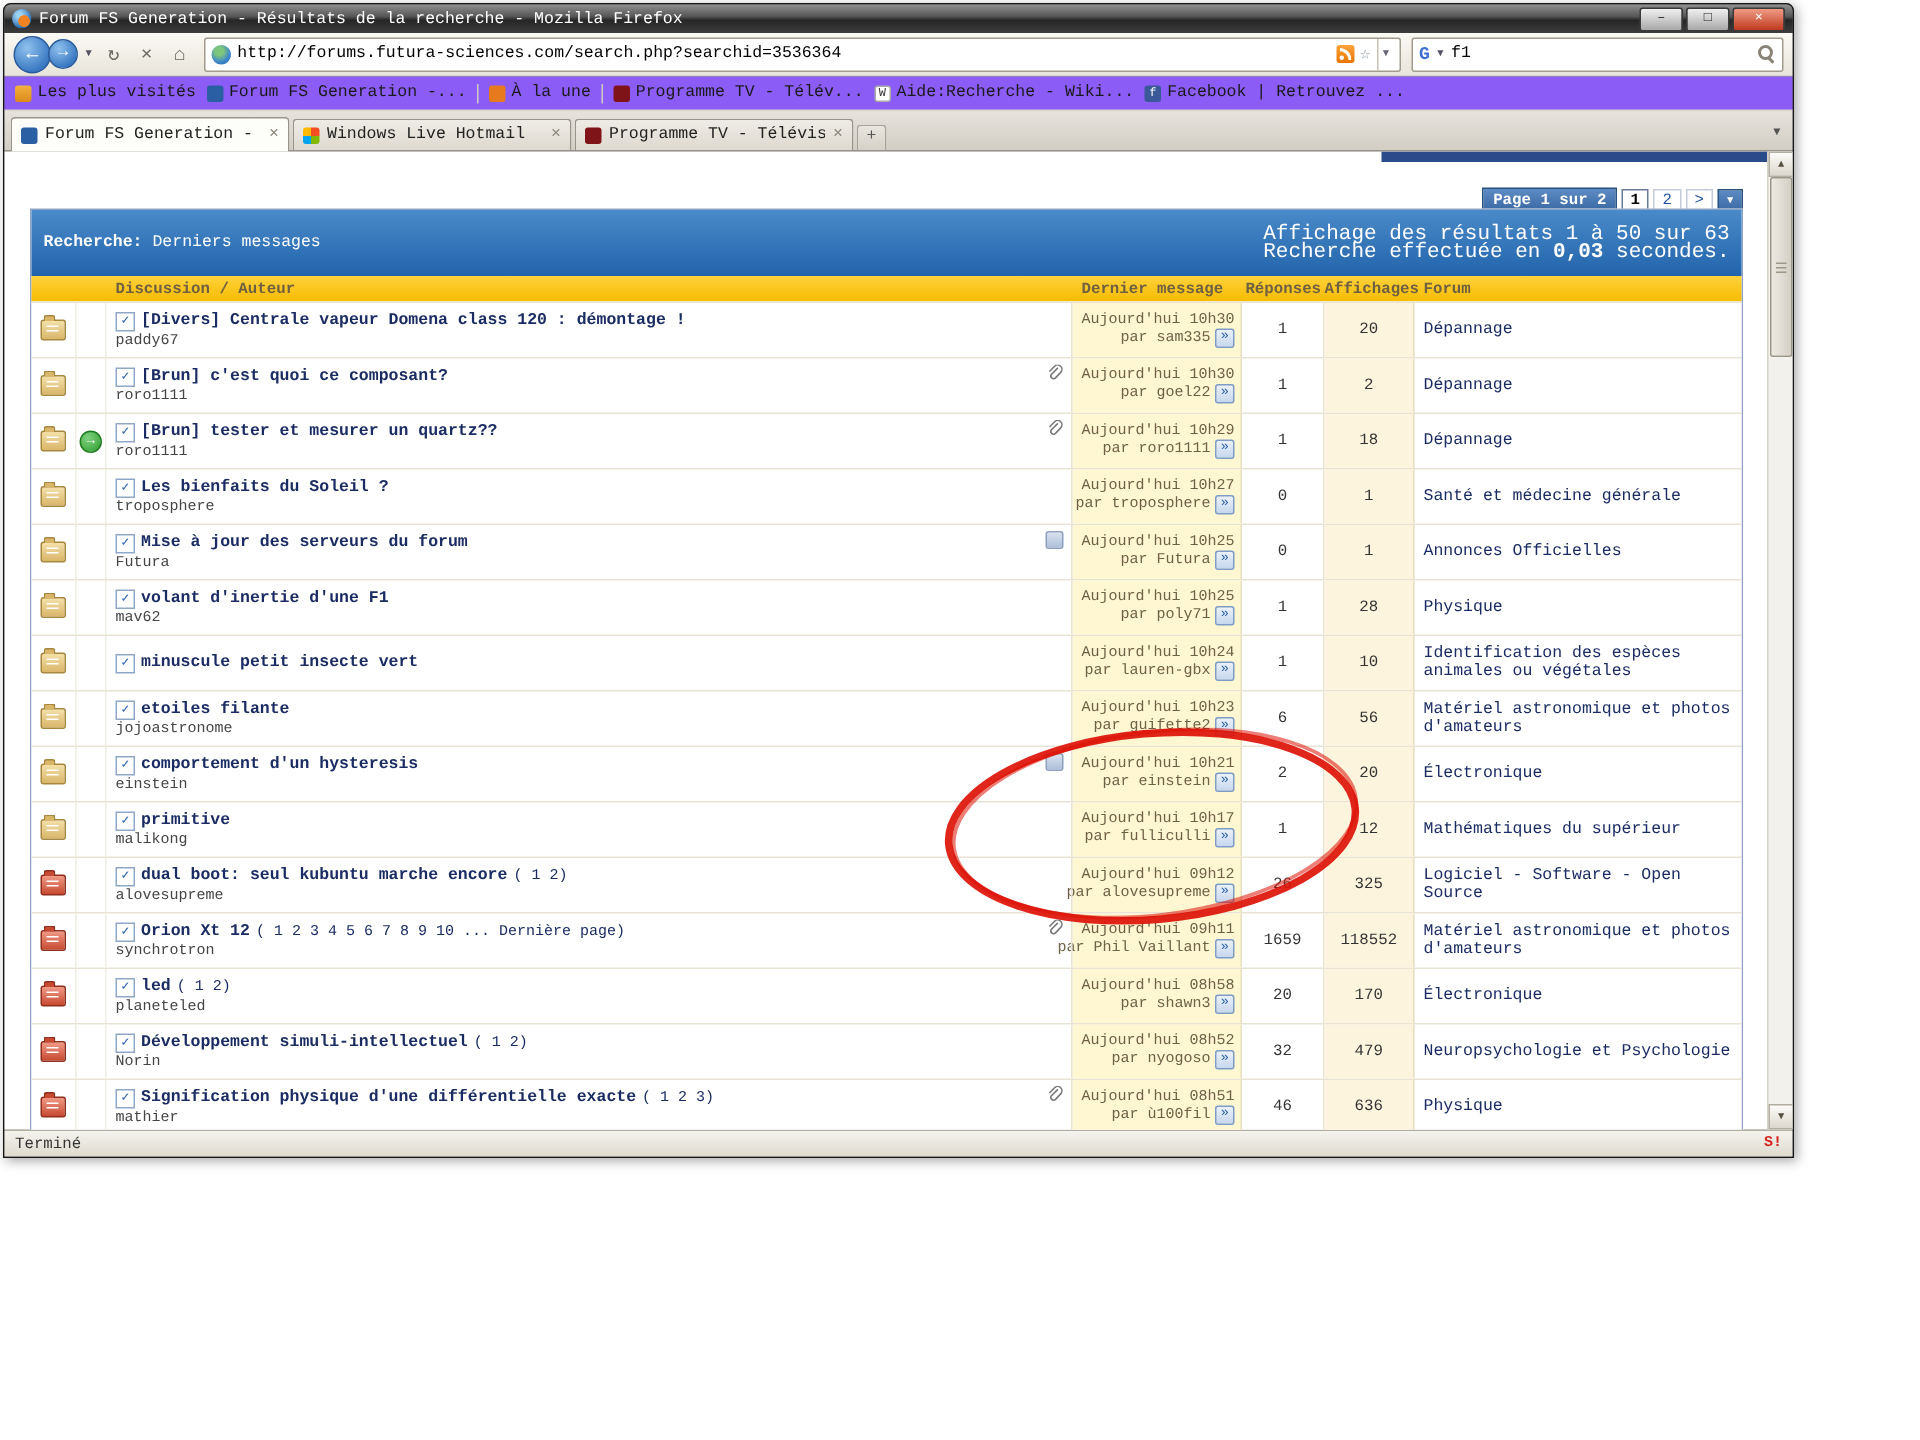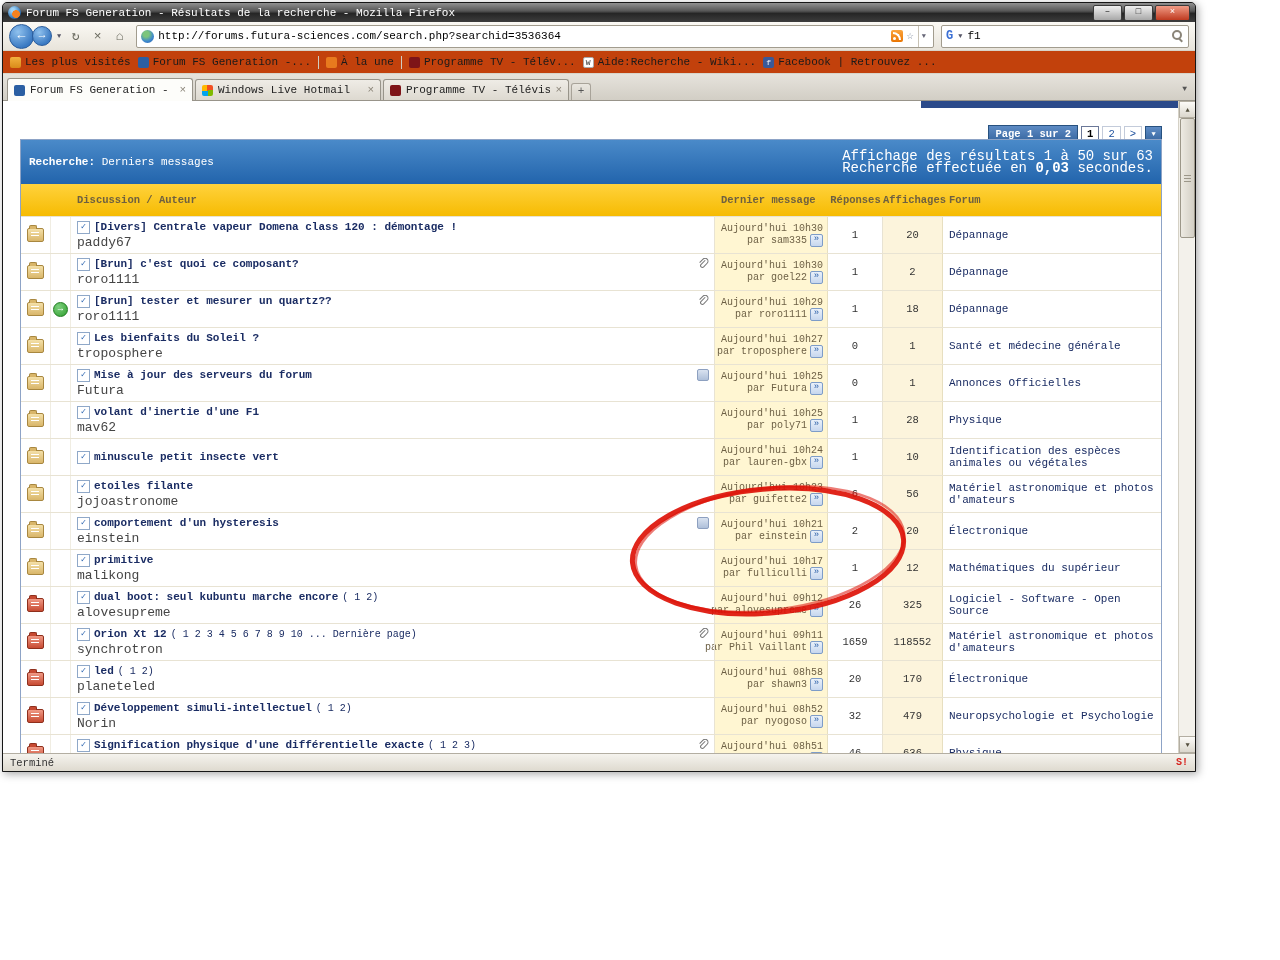--- a/index.html
+++ b/index.html
@@ -45,21 +45,21 @@
   .rss-icon::after{content:"";position:absolute;left:2px;bottom:2px;width:3px;height:3px;background:#fff;border-radius:50%;}
   .star-icon{color:#8c96a8;font-size:12px;line-height:12px;flex:none;}
   .url-dd{border-left:1px solid #c8c2b4;color:#667;font-size:7px;padding:0 3px;align-self:stretch;display:flex;align-items:center;}
   .searchbox{width:238px;height:21px;background:#fff;border:1px solid #a29c8e;border-radius:2px;
              display:flex;align-items:center;gap:3px;padding:0 4px;flex:none;}
   .g-icon{color:#3b6fd4;font-weight:bold;font-size:12px;flex:none;}
   .magnifier{width:12px;height:12px;position:relative;flex:none;}
   .magnifier::before{content:"";position:absolute;left:0;top:0;width:6px;height:6px;border:2px solid #8a8478;border-radius:50%;}
   .magnifier::after{content:"";position:absolute;right:1px;bottom:1px;width:5px;height:2px;background:#8a8478;transform:rotate(45deg);}
 
-  .bookmarksbar{height:22px;flex:none;background:#c2410c;display:flex;align-items:center;gap:7px;
+  .bookmarksbar{height:22px;flex:none;background:#8b5cf6;display:flex;align-items:center;gap:7px;
                 padding:0 7px;border-bottom:1px solid #d8d4c9;}
   .bm{display:flex;align-items:center;gap:4px;white-space:nowrap;}
   .bm-ic{width:11px;height:11px;border-radius:2px;flex:none;font-size:8px;line-height:11px;text-align:center;color:#fff;}
   .ic-places{background:linear-gradient(#f2b13f,#d98a19);}
   .ic-fs{background:#2b5fa3;}
   .ic-alaune{background:#e87a1e;}
   .ic-tv{background:#7e1418;}
   .ic-wiki{background:#fff;border:1px solid #aaa;color:#333;width:9px;height:9px;line-height:9px;}
   .ic-fb{background:#3b5998;}
   .ic-hotmail{background:conic-gradient(#f25022 0 25%,#7fba00 0 50%,#00a4ef 0 75%,#ffb900 0);}
@@ -86,39 +86,39 @@
   .pg{padding:1px 5px;border:1px solid #c3cbda;background:#fff;color:#1c4f9c;}
   .pg.cur{border-color:#6b7898;color:#000;font-weight:bold;}
   .pager-dd{width:15px;height:15px;background:linear-gradient(#5e8bc4,#35659f);border:1px solid #27517f;
             color:#fff;font-size:7px;display:flex;align-items:center;justify-content:center;}
 
   .results{position:absolute;left:17px;right:33px;top:38px;border:1px solid #8da3c6;background:#fff;}
   .res-head{height:44px;background:linear-gradient(#4a8ac9,#2264ac);color:#fff;display:flex;
             align-items:center;justify-content:space-between;padding:0 8px;}
   .res-head-right{text-align:right;font-size:14px;line-height:12px;}
   .grid{display:grid;grid-template-columns:30px 20px minmax(0,1fr) 113px 55px 60px 218px;}
-  .gold{background:linear-gradient(#ffd23c,#f6bb02);height:32px;align-items:center;
+  .gold{background:linear-gradient(#ffd23c,#f6bb02);height:17px;align-items:center;
         font-size:10.5px;font-weight:bold;color:#6e6040;}
   .gh{padding:0 6px;white-space:nowrap;}
   .gh-disc{grid-column:3;}
   .gh-center{text-align:center;padding:0;}
 
   .trow{height:36px;border-top:1px solid #e8e3d3;background:#fff;}
   .cell{display:flex;min-width:0;}
   .c-ic1,.c-ic2{align-items:center;justify-content:center;border-right:1px solid #f0ede2;}
   .c-disc{flex-direction:column;justify-content:center;padding:3px 6px;position:relative;border-right:1px solid #e8e3d3;}
   .t-line{display:flex;align-items:center;gap:4px;padding-right:26px;min-width:0;}
   .chk{width:11px;height:11px;border:1px solid #8fa8c8;background:#fff;font-size:9px;line-height:10px;
        color:#2f67b1;text-align:center;flex:none;}
   .t-title{font-weight:bold;color:#1a2c63;white-space:nowrap;overflow:hidden;text-overflow:ellipsis;text-decoration:none;}
   .t-pages{font-size:10px;color:#1a2c63;white-space:nowrap;flex:none;}
   .r-icons{position:absolute;right:5px;top:4px;display:flex;gap:3px;align-items:center;}
   .clip{width:12px;height:12px;}
   .tagic{width:10px;height:10px;background:linear-gradient(#d9e2f0,#aebfd9);border:1px solid #8da0c0;border-radius:2px;}
-  .t-author{font-size:13px;color:#454545;margin-top:1px;}
+  .t-author{font-size:10px;color:#454545;margin-top:1px;}
   .c-last{background:#fff6d2;flex-direction:column;align-items:flex-end;justify-content:center;
           padding:2px 4px;border-right:1px solid #e7dfc0;font-size:10px;color:#6e6146;}
   .t-by{display:flex;align-items:center;gap:3px;white-space:nowrap;}
   .lastpost{width:11px;height:11px;background:linear-gradient(#eaf1fa,#c7d7ee);border:1px solid #7d9cc8;
             color:#2b5fa8;font-size:9px;line-height:9px;text-align:center;border-radius:2px;}
   .c-rep{align-items:center;justify-content:center;font-size:10.5px;color:#333;border-right:1px solid #e8e3d3;}
   .c-view{background:#fcf4dc;align-items:center;justify-content:center;font-size:10.5px;color:#333;border-right:1px solid #e7dfc0;}
   .c-forum{align-items:center;padding:2px 6px;}
   .f-link{color:#1a2c63;text-decoration:none;}
   .fold{width:15px;height:12px;position:relative;border:1px solid #a8873f;border-radius:2px;

